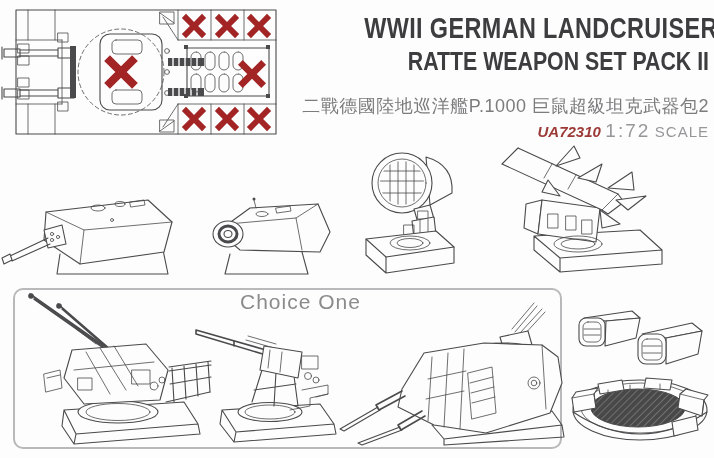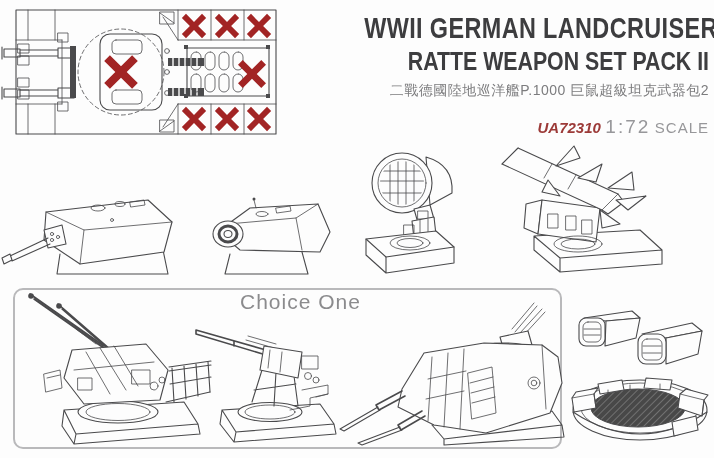--- a/index.html
+++ b/index.html
@@ -14,22 +14,22 @@
   .fl{fill:currentColor;stroke:none;}
   .xm{fill:var(--x_mark,#a22424);stroke:none;}
   .dash{stroke-dasharray:4 3;stroke-width:0.8;}
 
   .title-block{position:absolute;top:13px;right:5px;width:442px;text-align:right;
                color:var(--title_text,#3d3d3f);}
   .t1{font-size:30px;font-weight:bold;line-height:1.02;letter-spacing:.5px;white-space:nowrap;
       transform:scaleX(.78);transform-origin:100% 50%;}
   .t2{font-size:26px;font-weight:bold;line-height:1.02;margin-top:4px;white-space:nowrap;
       transform:scaleX(.82);transform-origin:100% 50%;}
-  .t3{font-size:14px;margin-top:8px;letter-spacing:.5px;color:var(--subtitle_text,#7c7c7e);white-space:nowrap;}
-  .t4{margin-top:16px;white-space:nowrap;}
+  .t3{font-size:18px;margin-top:20px;letter-spacing:.5px;color:var(--subtitle_text,#7c7c7e);white-space:nowrap;}
+  .t4{margin-top:2px;white-space:nowrap;}
   .code{font-weight:bold;font-style:italic;font-size:15px;color:var(--product_code,#9c3a38);}
   .ratio{font-size:19px;letter-spacing:2px;color:var(--scale_text,#97979a);}
   .scaleword{font-size:15px;letter-spacing:1px;color:var(--scale_text,#97979a);}
 
   .choice-box{position:absolute;left:13px;top:288px;width:549px;height:161px;
               border:2px solid var(--box_border,#b9b9bb);border-radius:10px;box-sizing:border-box;}
   .choice-label{position:absolute;left:240px;top:290px;font-size:21px;letter-spacing:1px;
                 color:var(--choice_label,#8b8b8d);}
 </style>
 </head>

